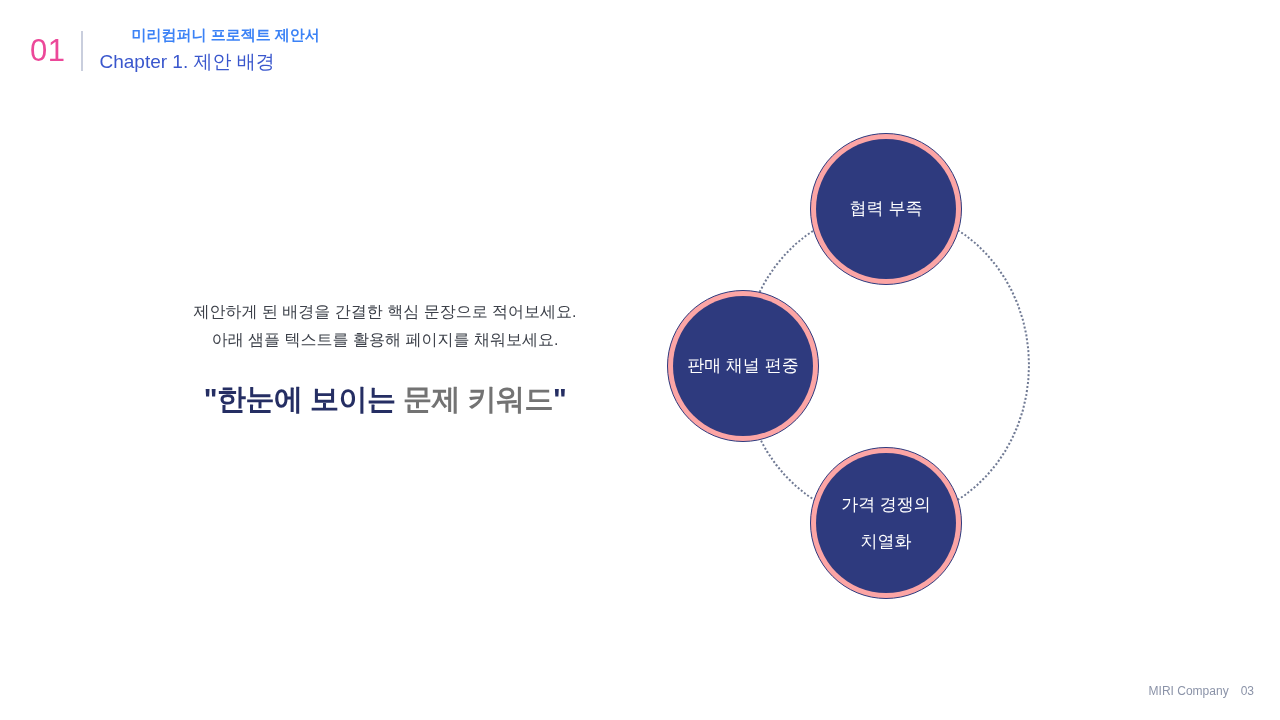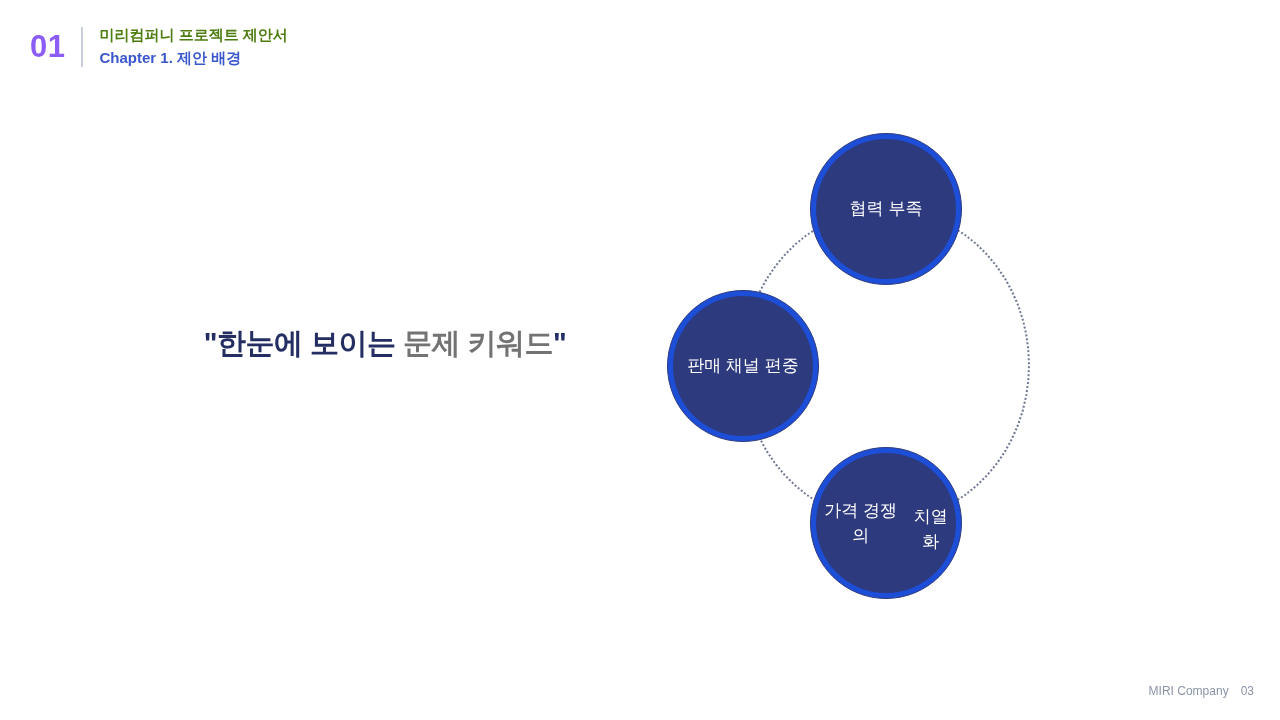--- a/index.html
+++ b/index.html
@@ -15,32 +15,32 @@
   .header {
     position: absolute;
     top: 26px;
     left: 30px;
     display: flex;
     align-items: center;
     gap: 16px;
   }
   .chapter-num {
     font-size: 31px;
-    font-weight: bold;
-    color: #8b5cf6;
+    font-weight: normal;
+    color: #ec4899;
     letter-spacing: 0.5px;
   }
   .header-divider {
     width: 2px;
     height: 40px;
     background: #c9cedd;
   }
   .header-text { display: flex; flex-direction: column; gap: 4px; }
-  .header-title { font-size: 15px; font-weight: bold; color: #4d7c0f; }
-  .header-subtitle { font-size: 15px; font-weight: bold; color: #3a57cd; }
+  .header-title { font-size: 15px; font-weight: bold; color: #3b82f6; margin-left: 32px; }
+  .header-subtitle { font-size: 19px; font-weight: normal; color: #3a57cd; }
 
   
   .intro {
     position: absolute;
     top: 298px;
     left: 85px;
     width: 600px;
     text-align: center;
   }
   .intro-desc {
@@ -72,40 +72,40 @@
     border: 2px dotted #707a94;
     border-radius: 50%;
     z-index: 1;
   }
   .circle {
     position: absolute;
     width: 152px;
     height: 152px;
     border: 1.5px solid #2e3a7e;
     border-radius: 50%;
-    background: #1d4ed8;
+    background: #fca5a5;
     z-index: 2;
   }
   .circle-inner {
     position: absolute;
     inset: 5px;
     background: #2e3a7e;
     border-radius: 50%;
     display: flex;
     align-items: center;
     justify-content: center;
     flex-direction: row;
     color: #ffffff;
     font-size: 17px;
     text-align: center;
     line-height: 1.5;
   }
   .circle-inner .reg { font-weight: 400; }
   .circle-inner b { font-weight: normal; margin-left: 5px; }
-  .circle-inner.two-line { flex-direction: row; }
+  .circle-inner.two-line { flex-direction: column; }
   .circle-inner.two-line b { margin-left: 0; margin-top: 12px; }
 
   .circle.pos-top    { left: 810px; top: 133px; }
   .circle.pos-left   { left: 667px; top: 290px; }
   .circle.pos-right  { left: 955px; top: 290px; }
   .circle.pos-bottom { left: 810px; top: 447px; }
 
   
   .footer {
     position: absolute;
@@ -125,20 +125,22 @@
     <div class="chapter-num">01</div>
     <div class="header-divider"></div>
     <div class="header-text">
       <div class="header-title">미리컴퍼니 프로젝트 제안서</div>
       <div class="header-subtitle">Chapter 1. 제안 배경</div>
     </div>
   </div>
 
   <div class="intro">
     <div class="intro-desc">
+      <div>제안하게 된 배경을 간결한 핵심 문장으로 적어보세요.</div>
+      <div>아래 샘플 텍스트를 활용해 페이지를 채워보세요.</div>
     </div>
     <div class="intro-headline"><span>"한눈에 보이는 </span><span class="accent">문제 키워드</span><span>"</span></div>
   </div>
 
   <div class="diagram">
     <div class="dotted-ring"></div>
 
     <div class="circle pos-top">
       <div class="circle-inner">
         <span class="reg">협력</span>

